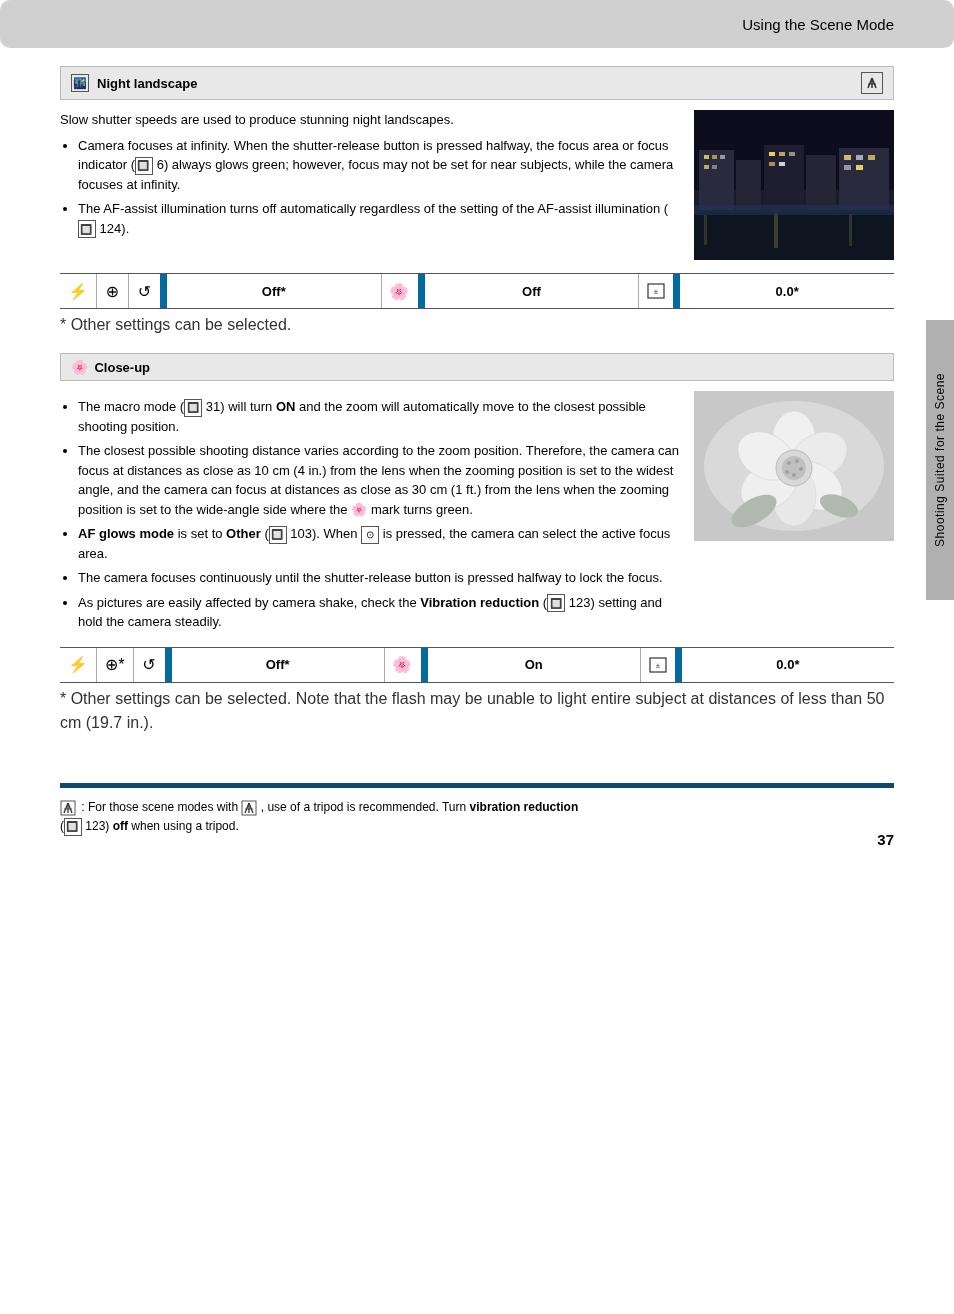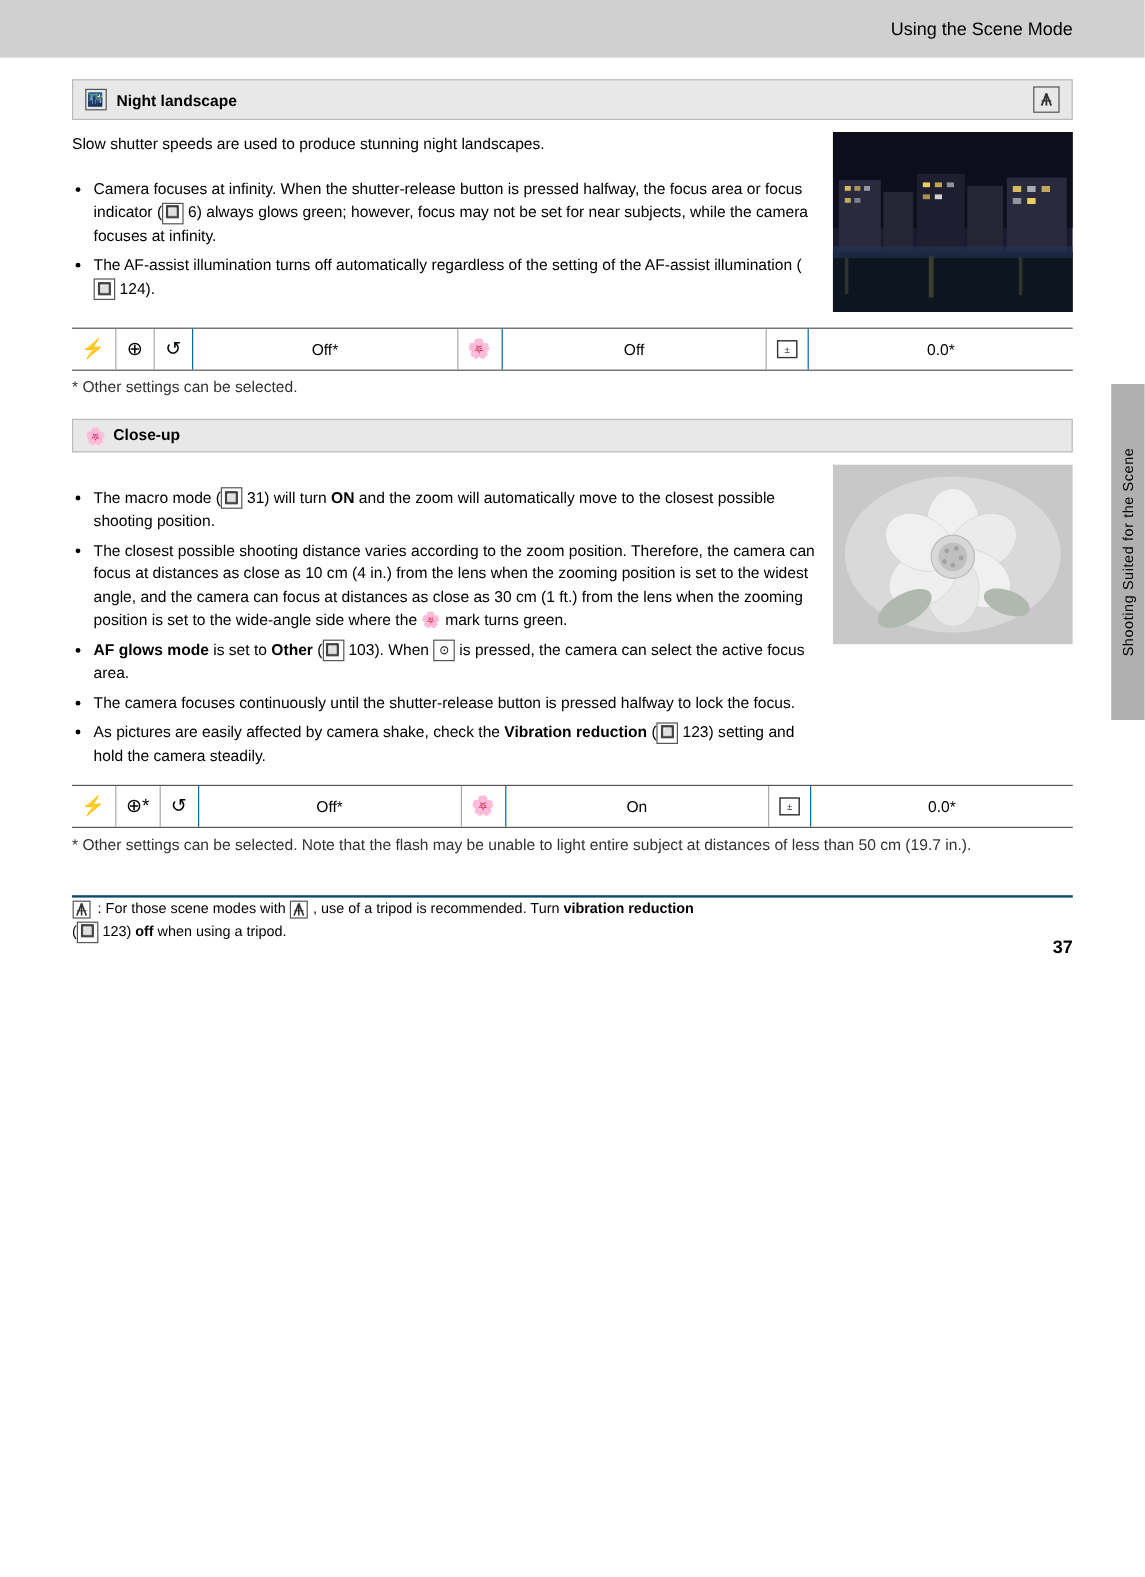--- a/index.html
+++ b/index.html
@@ -14,20 +14,21 @@
     }
 
     
     .header-bar {
       background: #d0d0d0;
       height: 48px;
       display: flex;
       align-items: center;
       justify-content: flex-end;
       padding-right: 60px;
+      border-radius: 10px;
     }
     .header-title {
       font-size: 15px;
       color: #000;
     }
 
     
     .main-content {
       padding: 18px 60px 20px 60px;
       position: relative;
@@ -78,21 +79,21 @@
       flex: 1;
     }
     .content-image {
       width: 200px;
       flex-shrink: 0;
     }
 
     
     .content-text ul {
       margin-left: 18px;
-      margin-top: 18px;
+      margin-top: 6px;
     }
     .content-text li {
       margin-bottom: 5px;
       line-height: 1.5;
     }
     .content-text p {
       line-height: 1.5;
       margin-bottom: 5px;
     }
 
@@ -112,29 +113,30 @@
       padding: 0 8px;
       font-size: 14px;
     }
     .settings-cell-icon {
       font-size: 16px;
       min-width: 32px;
     }
     .settings-cell-text {
       font-size: 13px;
       padding: 0 12px;
-      border-left: 1px solid #0369a1;
+      border-left: 7px solid #0369a1;
       flex: 1;
       display: flex;
       align-items: center;
       justify-content: center;
+      font-weight: bold;
     }
 
     .footnote {
-      font-size: 13px;
+      font-size: 16px;
       color: #333;
       margin-top: 2px;
       line-height: 1.5;
     }
 
     
     .sidebar-tab {
       position: absolute;
       right: 0;
       top: 320px;
@@ -158,22 +160,23 @@
     .page-number {
       position: absolute;
       bottom: 8px;
       right: 60px;
       font-size: 15px;
       font-weight: bold;
     }
 
     
     .footer-note {
-      margin-top: 32px;
-      border-top: 2px solid #0c4a6e;
+      margin-top: 48px;
+      padding-top: 10px;
+      border-top: 5px solid #0c4a6e;
       font-size: 12px;
       line-height: 1.6;
     }
 
     
     .mode-icon-square {
       display: inline-flex;
       align-items: center;
       justify-content: center;
       width: 18px;

